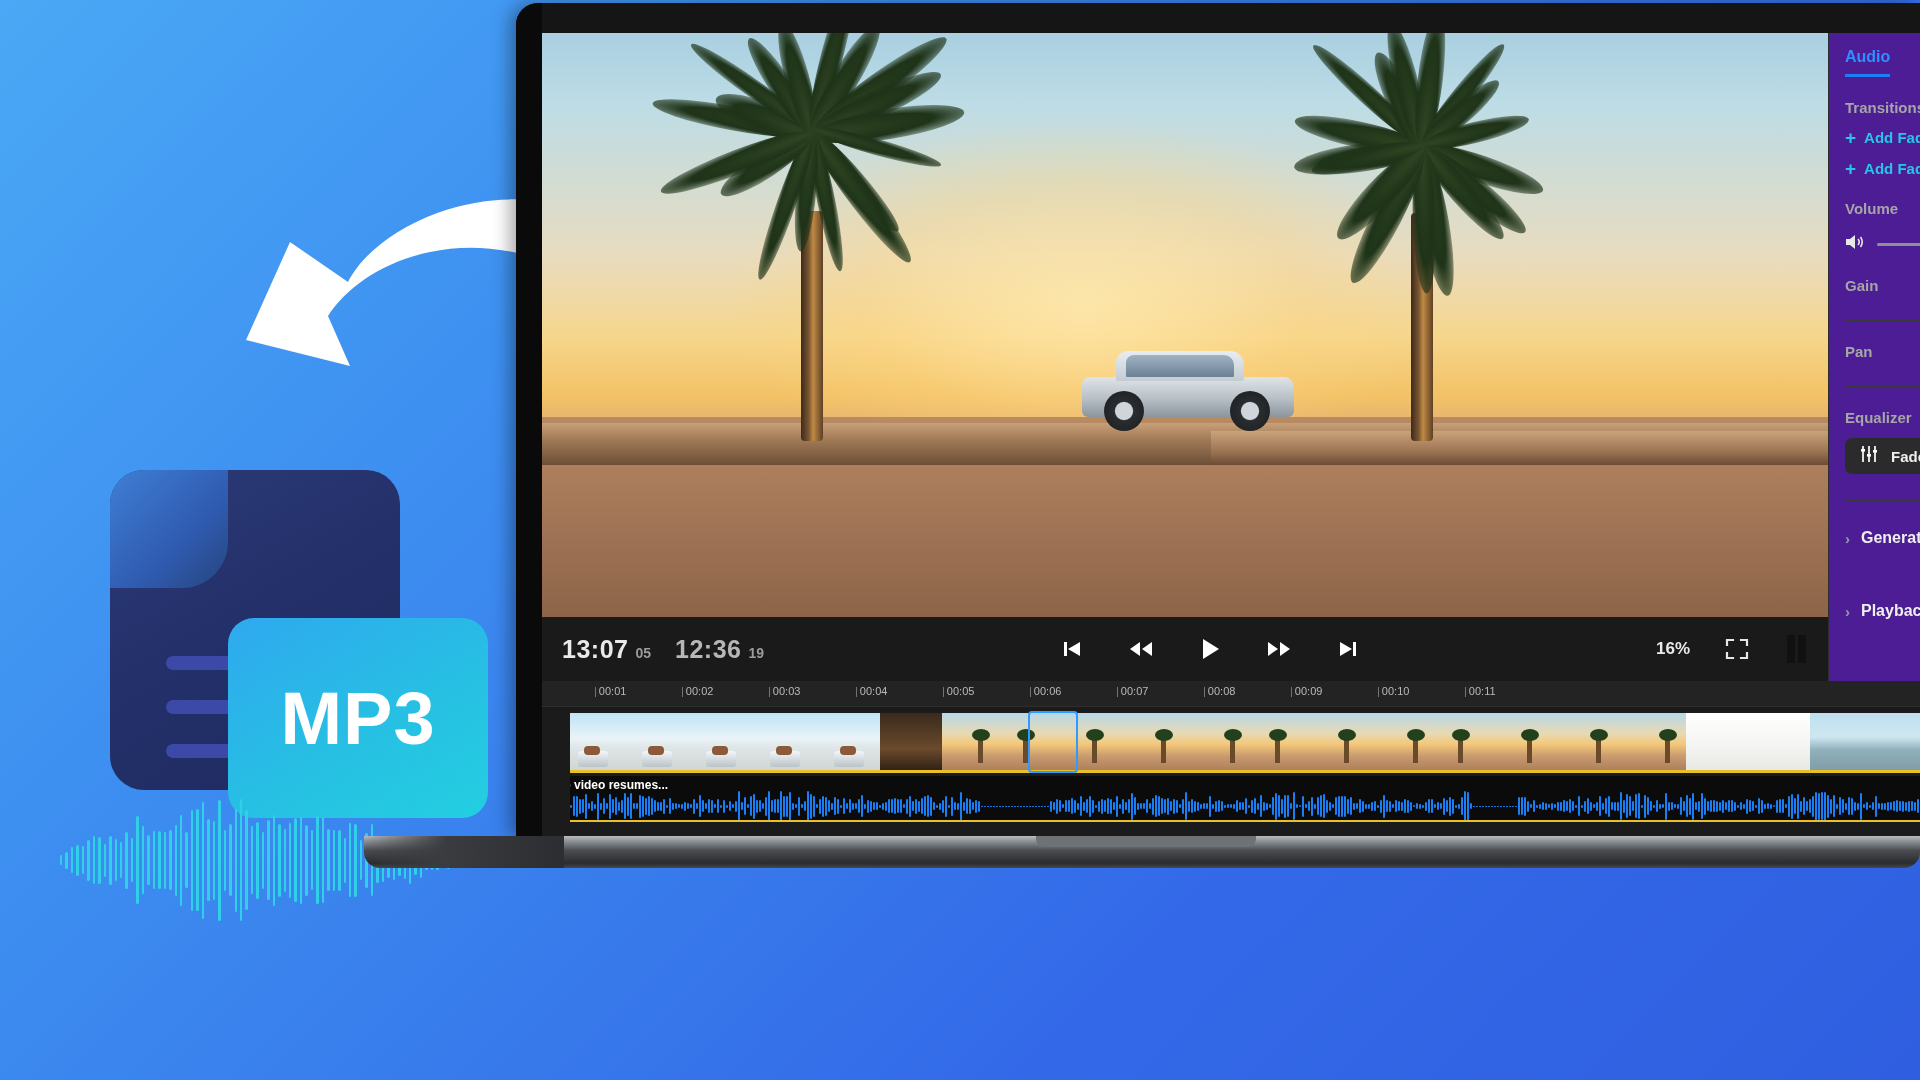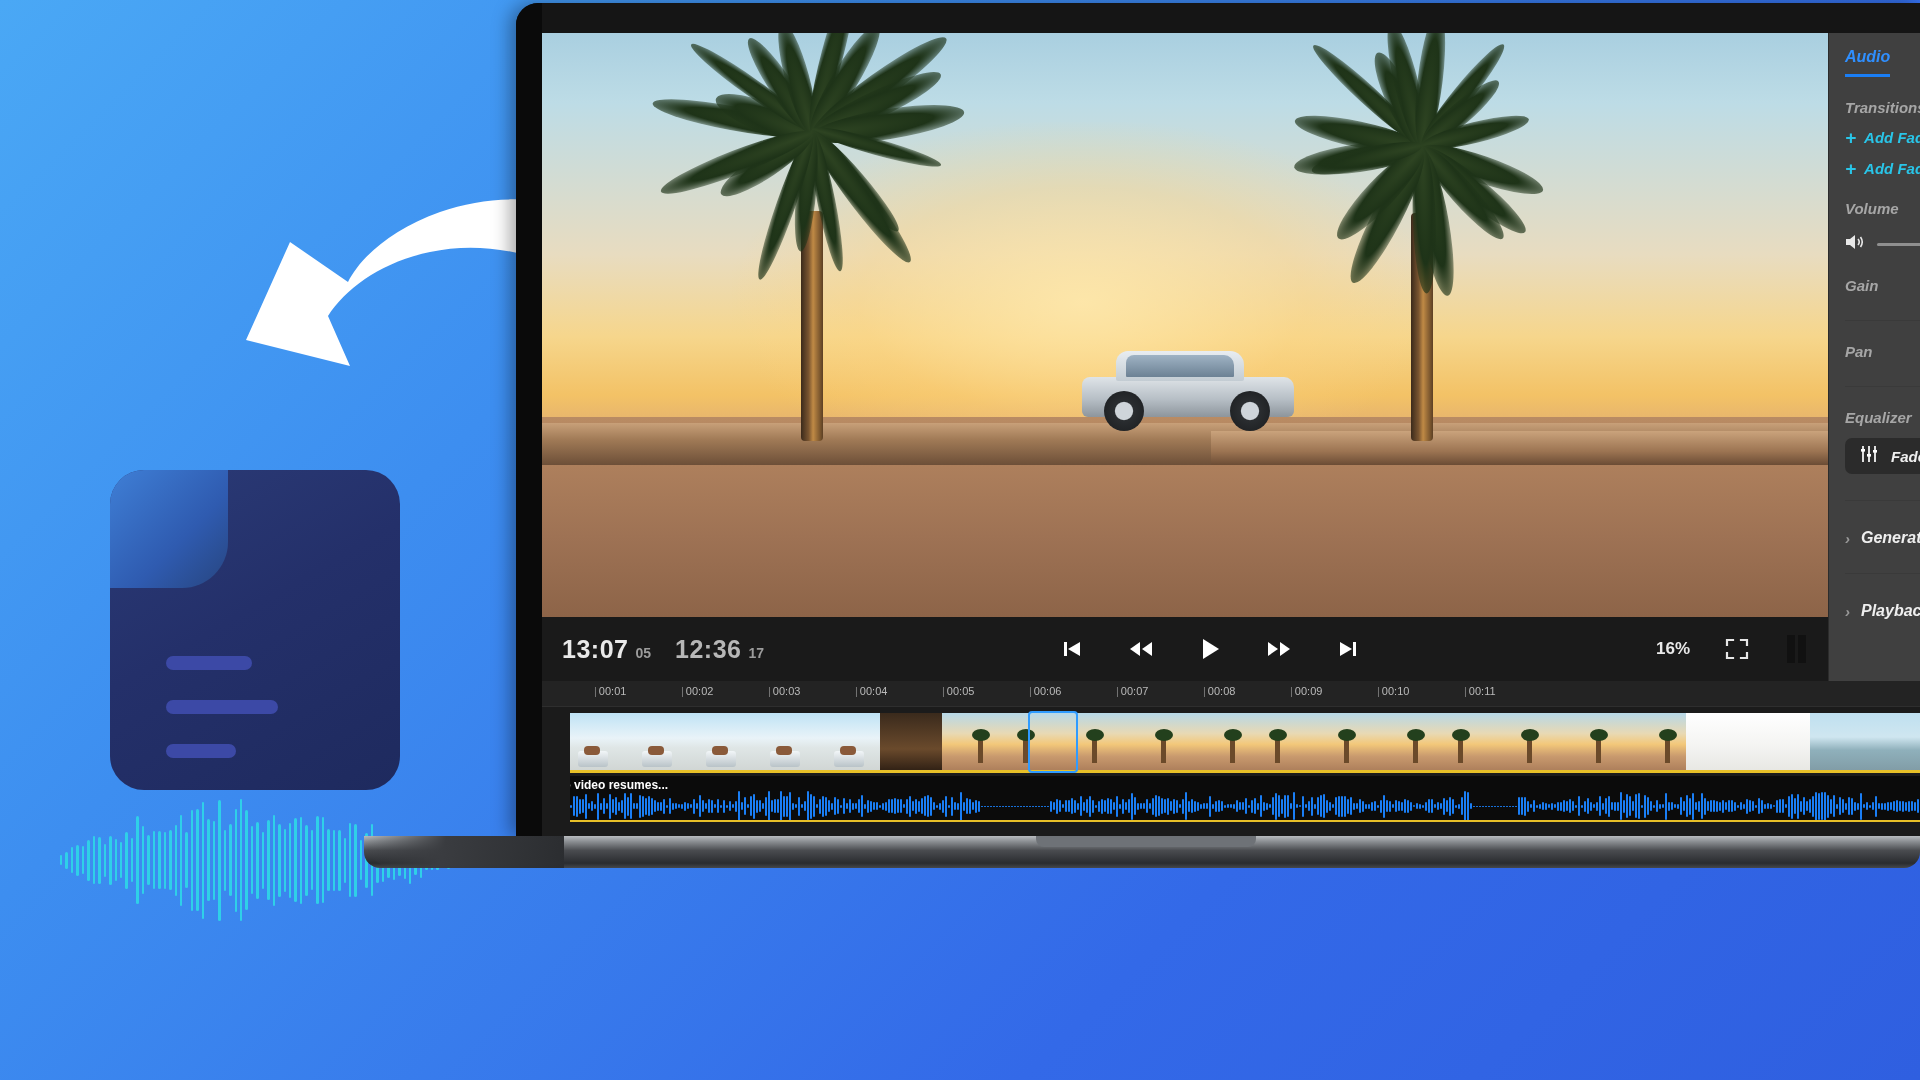--- a/index.html
+++ b/index.html
@@ -154,22 +154,22 @@
   #tc-group { display:flex; align-items:baseline; gap:24px; margin-left:2px; }
 
   #transport { flex:1 1 auto; display:flex; align-items:center; justify-content:center; gap:43px; }
   .tbtn { width:26px; height:26px; display:flex; align-items:center; justify-content:center; cursor:pointer; }
 
   #rightctl { display:flex; align-items:center; gap:34px; }
   #zoomlvl { font-size:17px; font-weight:bold; color:#e9e9e9; }
 
   
   #panel {
-    flex:0 0 92px; background:#404040; border-left:1px solid #2c2c2c;
-    position:relative; overflow:hidden;font-style:italic;
+    flex:0 0 92px; background:#4c1d95; border-left:1px solid #2c2c2c;
+    position:relative; overflow:hidden;
   }
   #panel-inner { width:330px; position:relative; }
   .tabbar { height:44px; display:flex; align-items:flex-end; padding-left:16px; }
   .tab {
     font-size:16px; font-weight:bold; color:#2f8fff; padding-bottom:8px;
     border-bottom:3px solid #1a7ef5; cursor:pointer;
   }
   .sec { padding:0 16px; }
   .sec-title { font-size:15px; font-weight:bold; color:#a6a6a6; margin-top:22px; }
   .link {
@@ -240,20 +240,23 @@
              C 116 118, 152 92, 200 82 C 282 64, 372 104, 436 170 Z" fill="#ffffff"></path>
   </svg>
 
   <div id="mp3-wrap" data-interactable="false">
     <div class="fileicon" data-interactable="false">
       <div class="fi-body"></div>
       <div class="fi-fold"></div>
       <div class="fi-line fi-l1"></div>
       <div class="fi-line fi-l2"></div>
       <div class="fi-line fi-l3"></div>
+      <div class="mp3-badge" data-interactable="false">
+        <span data-interactable="false">MP3</span>
+      </div>
     </div>
   </div>
 
   <div class="wave-bars" id="promo-wave" data-interactable="false">
       <i style="height: 10px;"></i>
       <i style="height: 17px;"></i>
       <i style="height: 26px;"></i>
       <i style="height: 31px;"></i>
       <i style="height: 28px;"></i>
       <i style="height: 41px;"></i>
@@ -401,21 +404,21 @@
             </div>
 
             <div id="controls" data-interactable="false">
               <div id="tc-group">
                 <div class="tc" data-interactable="false">
                   <span class="tc-main" data-interactable="false">13:07</span>
                   <span class="tc-fr" data-interactable="false">05</span>
                 </div>
                 <div class="tc tc-dim" data-interactable="false">
                   <span class="tc-main" data-interactable="false">12:36</span>
-                  <span class="tc-fr" data-interactable="false">17</span>
+                  <span class="tc-fr" data-interactable="false">19</span>
                 </div>
               </div>
 
               <div id="transport" data-interactable="false">
                 <div class="tbtn" data-interactable="true">
                   <svg width="22" height="20" viewBox="0 0 22 20">
                       <rect x="3" y="3" width="3" height="14" fill="#fff"></rect>
                       <path d="M19 3 L19 17 L7 10 Z" fill="#fff"></path>
                     </svg>
                 </div>

